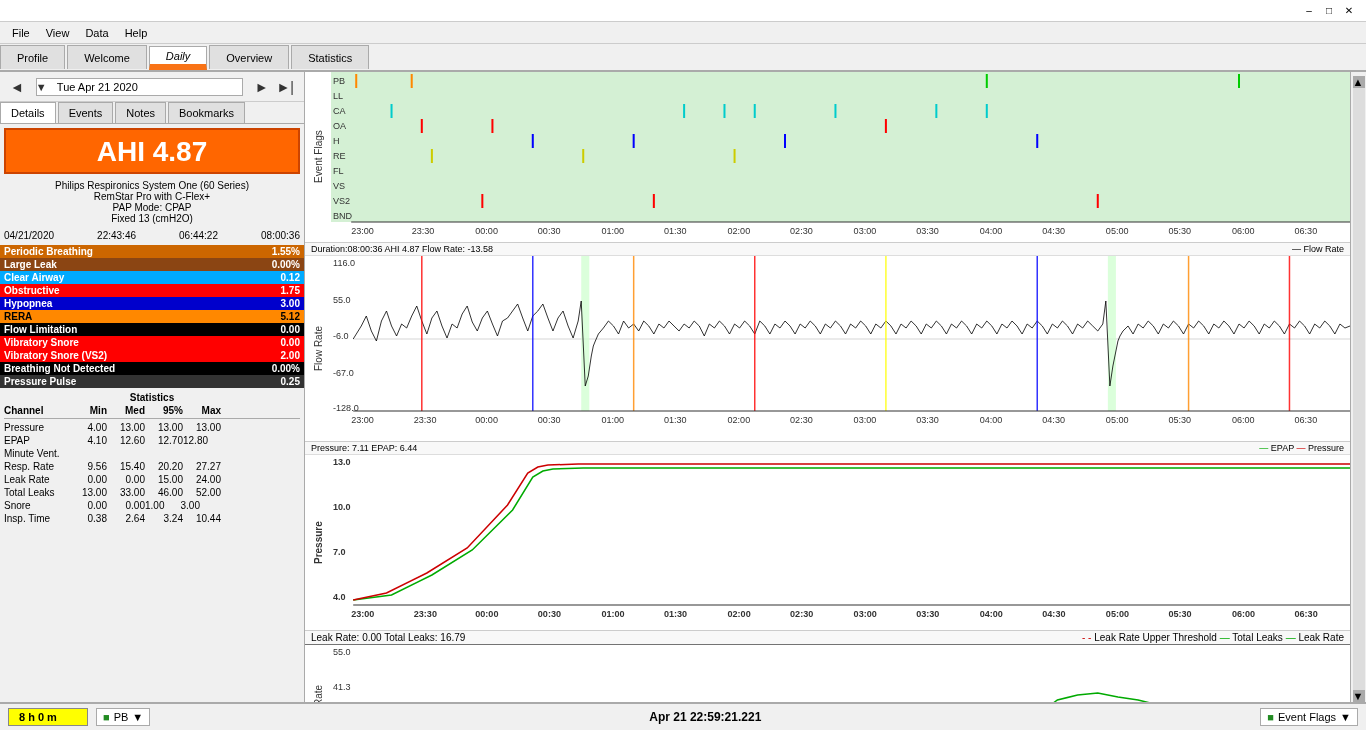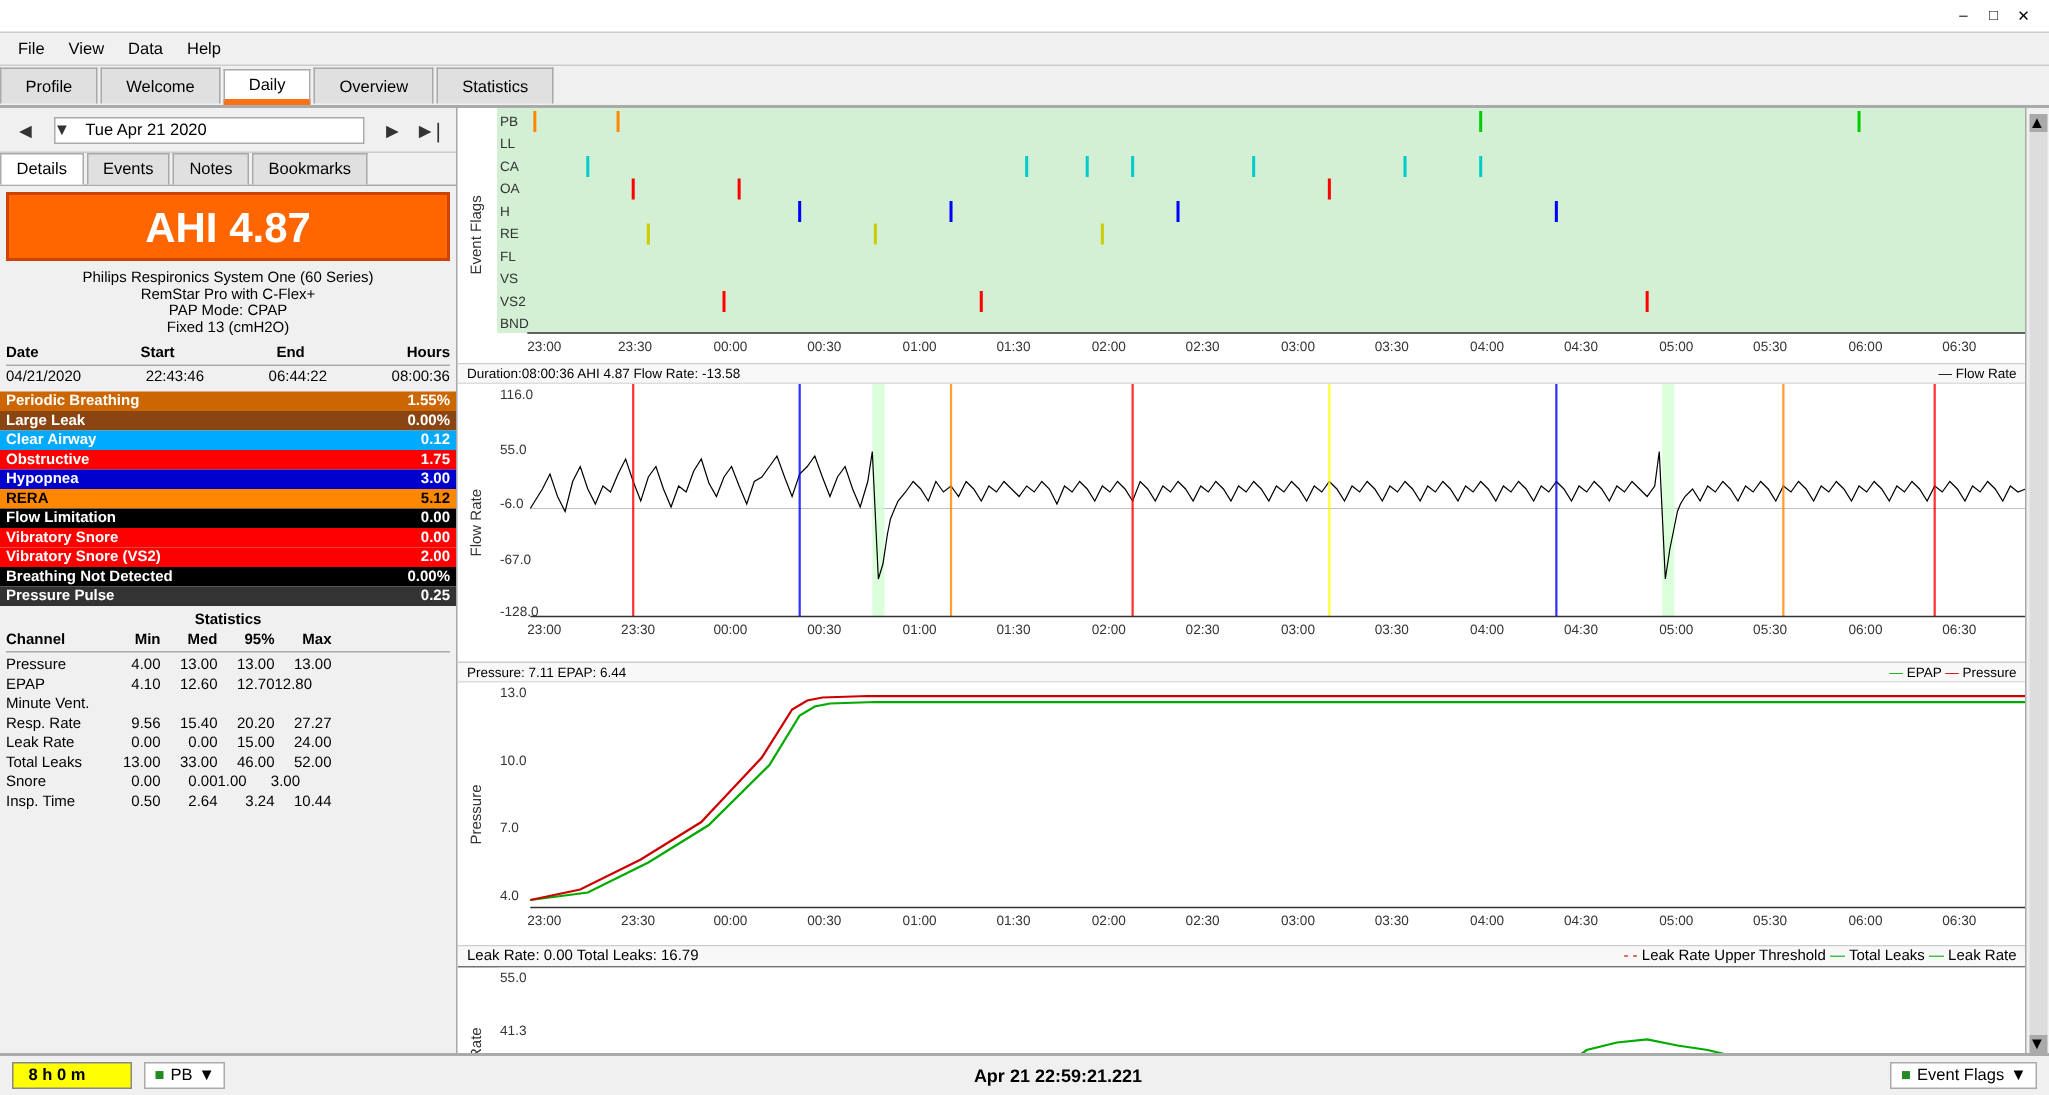--- a/index.html
+++ b/index.html
@@ -9,21 +9,21 @@
     .titlebar { background: #fff; display: flex; justify-content: flex-end; align-items: center; height: 22px; padding: 0 8px; border-bottom: 1px solid #ccc; }
     .titlebar-btn { width: 18px; height: 16px; display: inline-flex; align-items: center; justify-content: center; cursor: pointer; font-size: 10px; margin-left: 2px; }
     
     
     .menubar { background: #f0f0f0; display: flex; align-items: center; height: 22px; padding: 0 4px; border-bottom: 1px solid #ccc; }
     .menubar-item { padding: 2px 8px; cursor: pointer; font-size: 11px; }
     
     
     .tabbar { background: #f0f0f0; display: flex; align-items: center; height: 28px; padding: 0 0; border-bottom: 2px solid #aaa; }
     .tab { padding: 4px 16px; cursor: pointer; border: 1px solid #aaa; border-bottom: none; background: #e0e0e0; margin-right: 2px; font-size: 11px; height: 24px; display: flex; align-items: center; }
-    .tab.active { background: #fff; border-bottom: 4px solid #f97316; margin-bottom: -2px; z-index: 1; }
+    .tab.active { background: #fff; border-bottom: 6px solid #f97316; margin-bottom: -2px; z-index: 1; font-style: italic; }
     
     
     .main { display: flex; height: calc(730px - 22px - 22px - 28px - 28px); }
     
     
     .left-panel { width: 305px; min-width: 305px; background: #f0f0f0; border-right: 1px solid #aaa; overflow-y: auto; }
     
     
     .nav-row { display: flex; align-items: center; padding: 4px 6px; background: #f0f0f0; border-bottom: 1px solid #ccc; height: 30px; }
     .nav-btn { cursor: pointer; font-size: 14px; padding: 0 4px; color: #333; }
@@ -108,26 +108,20 @@
     </div>
 
     <div class="device-info">
       <div>Philips Respironics System One (60 Series)</div>
       <div>RemStar Pro with C-Flex+</div>
       <div>PAP Mode: CPAP</div>
       <div>Fixed 13 (cmH2O)</div>
     </div>
 
     <div style="margin:4px; font-size:10px;">
-      <div style="display:flex; justify-content:space-between; font-weight:bold; border-bottom:1px solid #aaa; padding-bottom:2px; margin-bottom:2px;">
-        <span>Date</span>
-        <span>Start</span>
-        <span>End</span>
-        <span>Hours</span>
-      </div>
       <div style="display:flex; justify-content:space-between;">
         <span>04/21/2020</span>
         <span>22:43:46</span>
         <span>06:44:22</span>
         <span>08:00:36</span>
       </div>
     </div>
 
     <div id="events-list">
         <div class="event-row" style="background-color: rgb(204, 102, 0); color: rgb(255, 255, 255);">
@@ -230,21 +224,21 @@
   </div>
           <div style="display: flex; font-size: 10px; padding: 1px 0px;">
     <span style="width:65px;">Snore</span>
     <span style="width:38px; text-align:right;">0.00</span>
     <span style="width:38px; text-align:right;">0.00</span>
     <span style="width:17px; text-align:right;">1.00</span>
     <span style="width:38px; text-align:right;">3.00</span>
   </div>
           <div style="display: flex; font-size: 10px; padding: 1px 0px;">
     <span style="width:65px;">Insp. Time</span>
-    <span style="width:38px; text-align:right;">0.50</span>
+    <span style="width:38px; text-align:right;">0.38</span>
     <span style="width:38px; text-align:right;">2.64</span>
     <span style="width:38px; text-align:right;">3.24</span>
     <span style="width:38px; text-align:right;">10.44</span>
   </div>
         </div>
     </div>
 
   </div>
 
   <div class="right-panel">
@@ -403,21 +397,21 @@
     </div>
 
     <div style="border-bottom:1px solid #ccc;">
       <div style="background:#f8f8f8; border-bottom:1px solid #ddd; padding:1px 6px; font-size:9px; display:flex; justify-content:space-between;">
         <span>Pressure: 7.11 EPAP: 6.44</span>
         <span>
           <span style="color:#00aa00;">—</span> EPAP 
           <span style="color:#cc0000;">—</span> Pressure
         </span>
       </div>
-      <div style="display:flex; height:175px;">
+      <div style="display:flex; height:175px;font-weight:bold;">
         <div style="width:26px; display:flex; align-items:center; justify-content:center; writing-mode:vertical-rl; transform:rotate(180deg); font-size:10px; color:#333;">Pressure</div>
         <div style="flex:1; position:relative;">
           <svg width="100%" height="175" viewBox="0 0 1010 175" preserveAspectRatio="none">
             <rect width="1010" height="150" fill="white"></rect>
 
             <text x="2" y="10" font-size="9" fill="#333">13.0</text>
             <text x="2" y="55" font-size="9" fill="#333">10.0</text>
             <text x="2" y="100" font-size="9" fill="#333">7.0</text>
             <text x="2" y="145" font-size="9" fill="#333">4.0</text>
 

